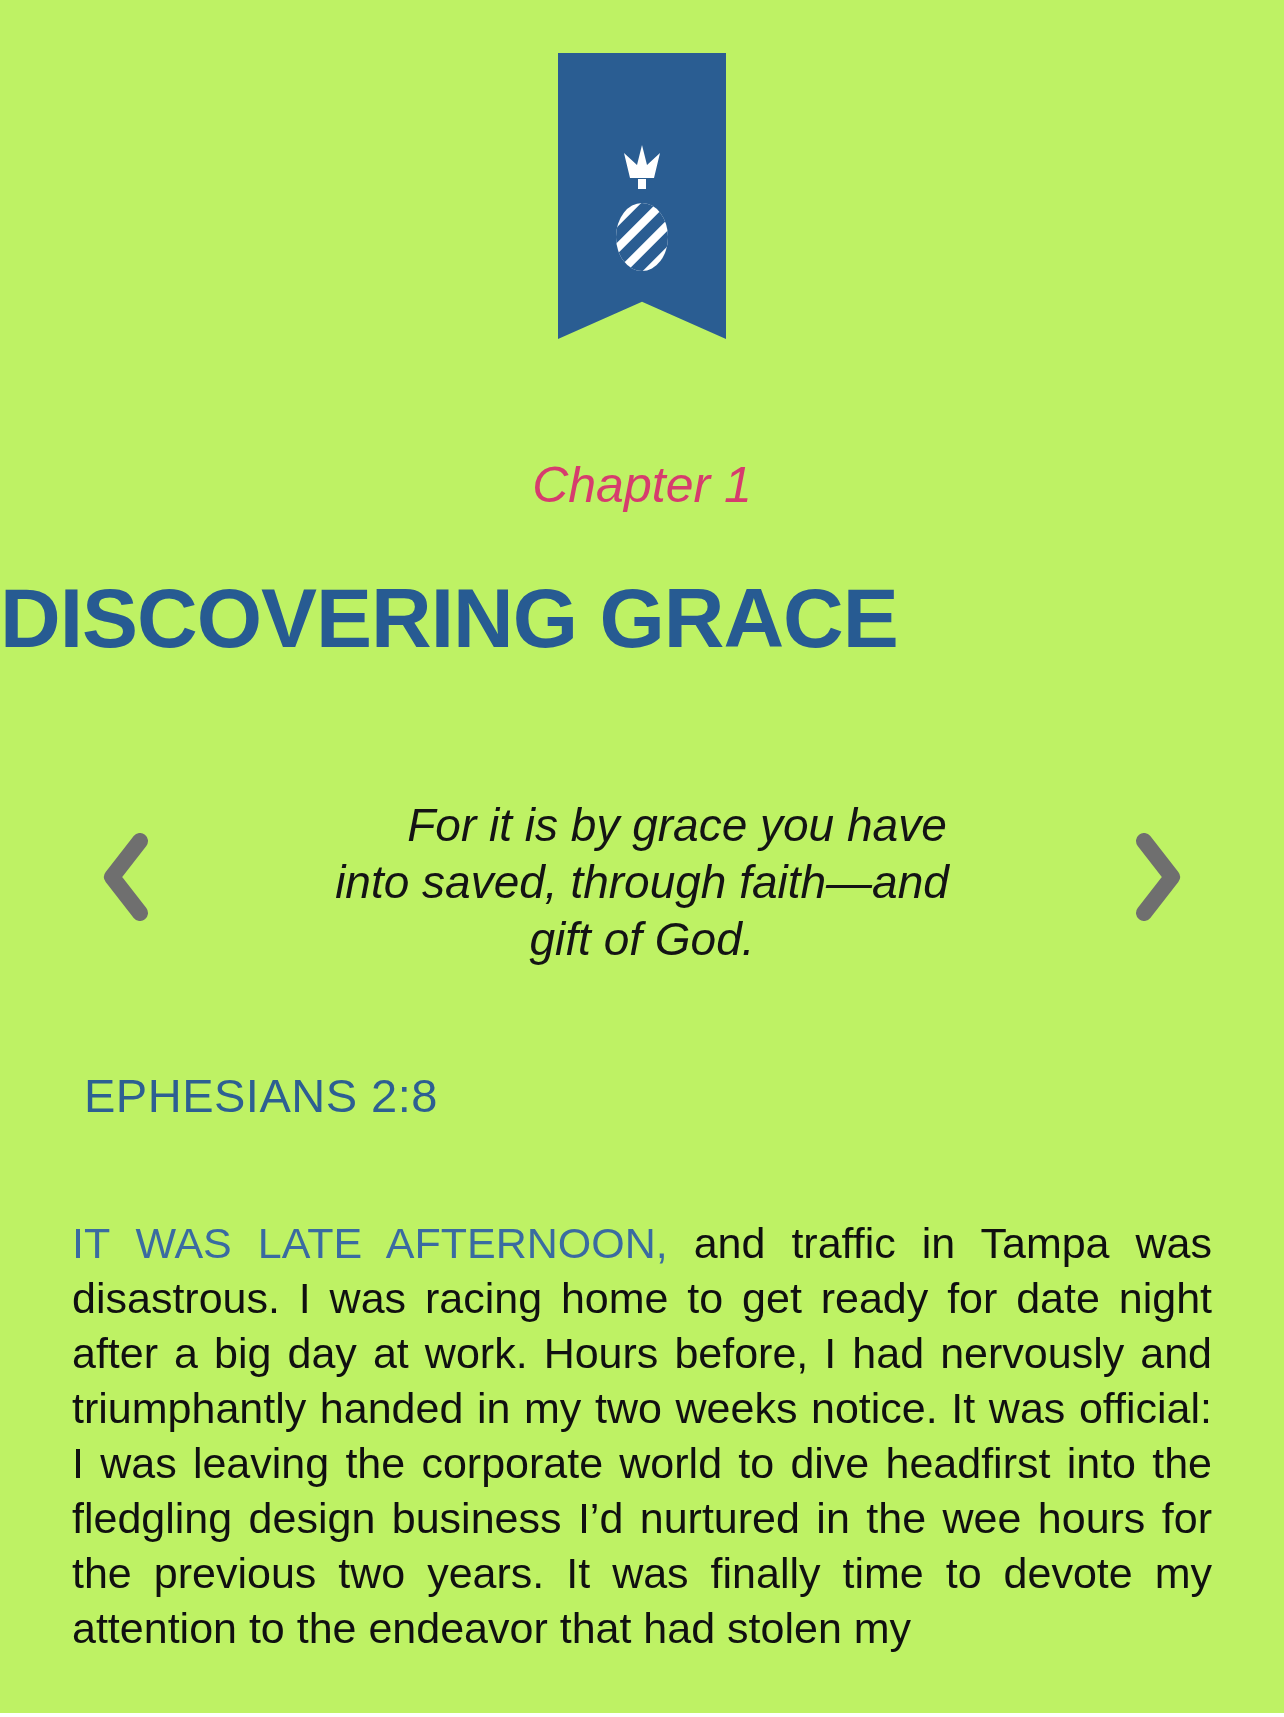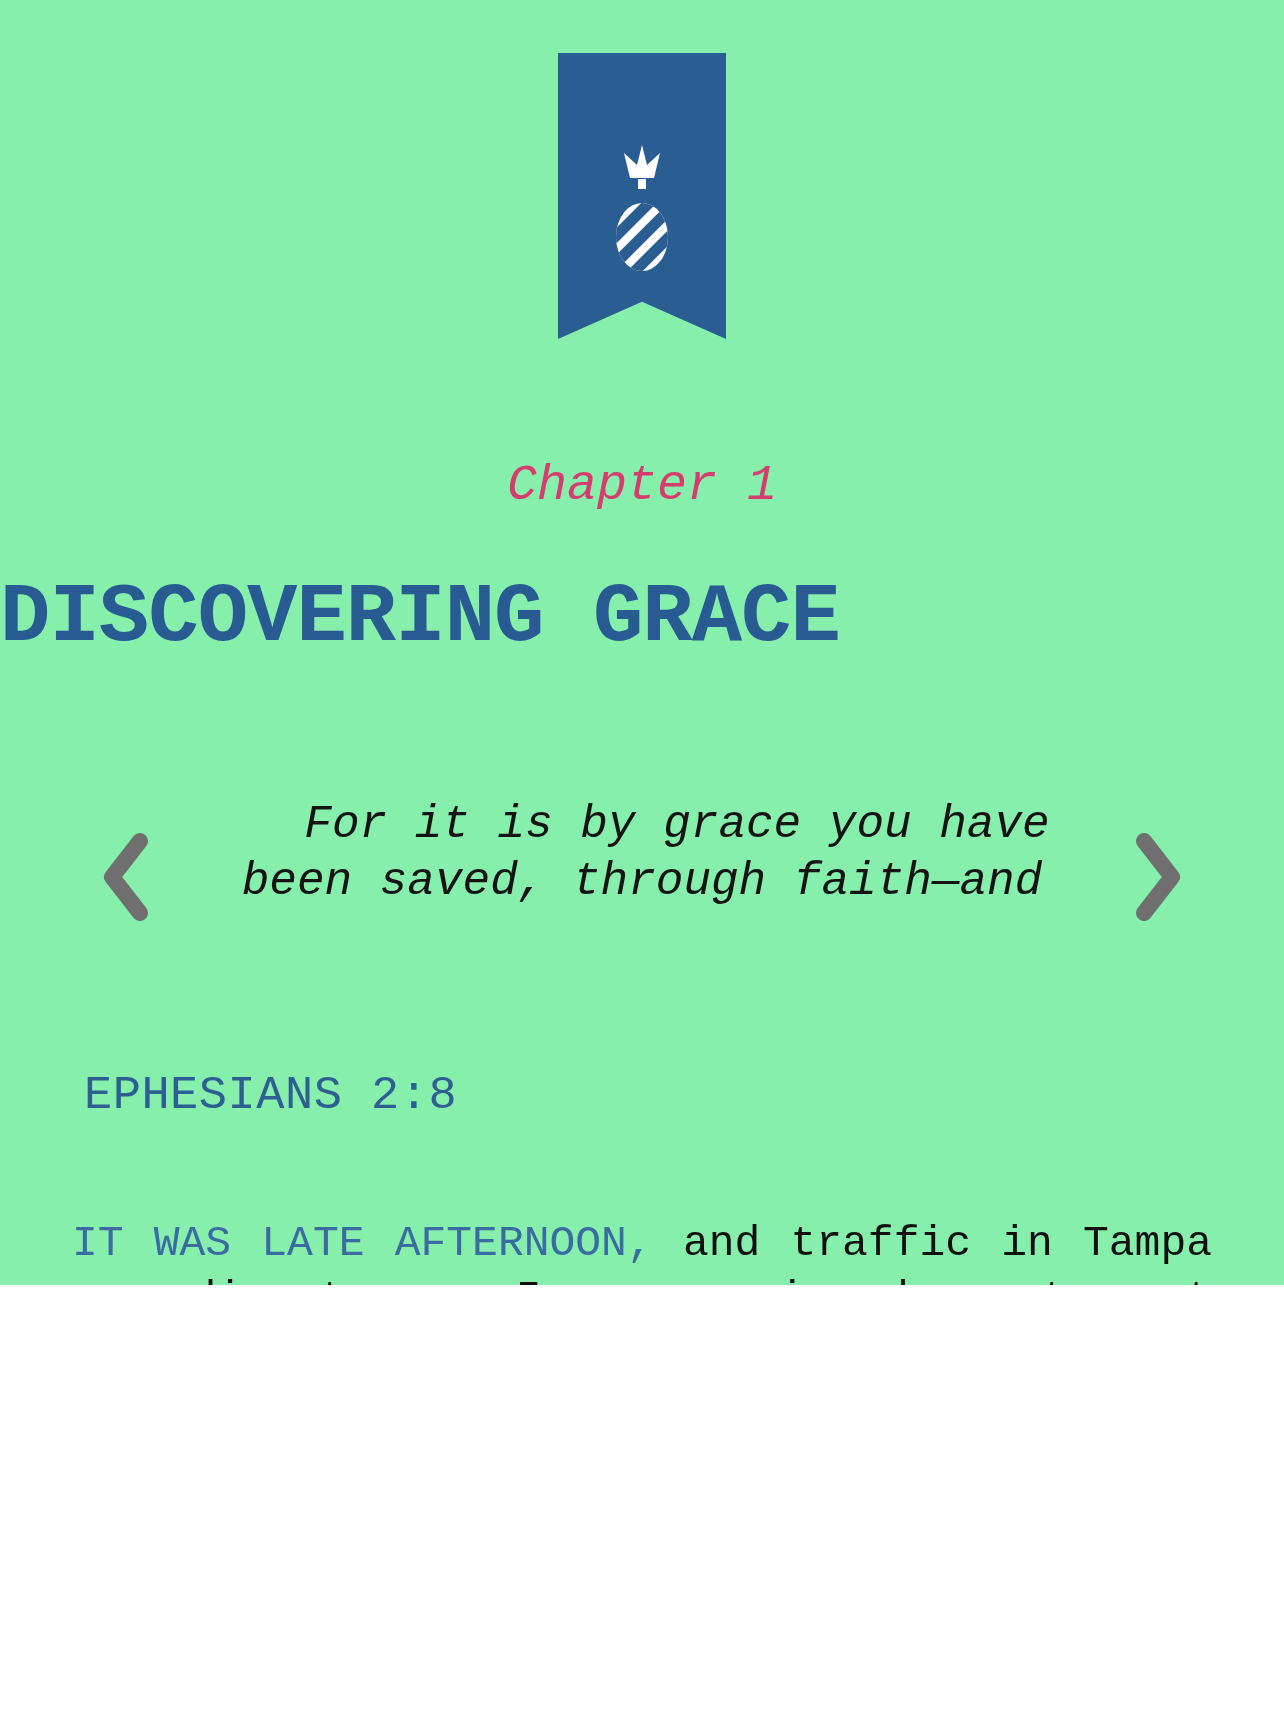--- a/index.html
+++ b/index.html
@@ -1,24 +1,24 @@
 <!DOCTYPE html>
 <html><head>
 <meta charset="utf-8">
 <style>
   * { margin: 0; padding: 0; box-sizing: border-box; }
   html, body { background: #ffffff; }
   .page {
     position: relative;
     width: 1284px;
-    height: 1285px;
+    height: 1713px;
     margin: 0 auto;
-    background: #86efac;
+    background: #bef264;
     overflow: hidden;
-    font-family: Liberation Mono, monospace;
+    font-family: Liberation Sans, sans-serif;
   }
 
   
   .banner {
     position: absolute;
     left: 558px;
     top: 53px;
     width: 168px;
     height: 286px;
     background: #2a5d92;
@@ -139,20 +139,21 @@
   </button>
 
   <button class="nav-btn next">
     <svg width="52" height="88" viewBox="0 0 52 88">
       <polyline points="12,8 40,44 12,80" fill="none" stroke="#6f6f6f" stroke-width="16" stroke-linecap="round" stroke-linejoin="round"></polyline>
     </svg>
   </button>
 
   <div class="verse">
     <div class="line-indent">For it is by grace you have</div>
-    <div>been saved, through faith—and</div>
+    <div>into saved, through faith—and</div>
+    <div>gift of God.</div>
   </div>
 
   <div class="verse-ref">EPHESIANS 2:8</div>
 
   <p class="body-text"><span class="lead">IT WAS LATE AFTERNOON,</span><span> and traffic in Tampa was disastrous. I was racing home to get ready for date night after a big day at work. Hours before, I had nervously and triumphantly handed in my two weeks notice. It was official: I was leaving the corporate world to dive headfirst into the fledgling design business I’d nurtured in the wee hours for the previous two years. It was finally time to devote my attention to the endeavor that had stolen my</span></p>
 
 </div>
 
 </body></html>

